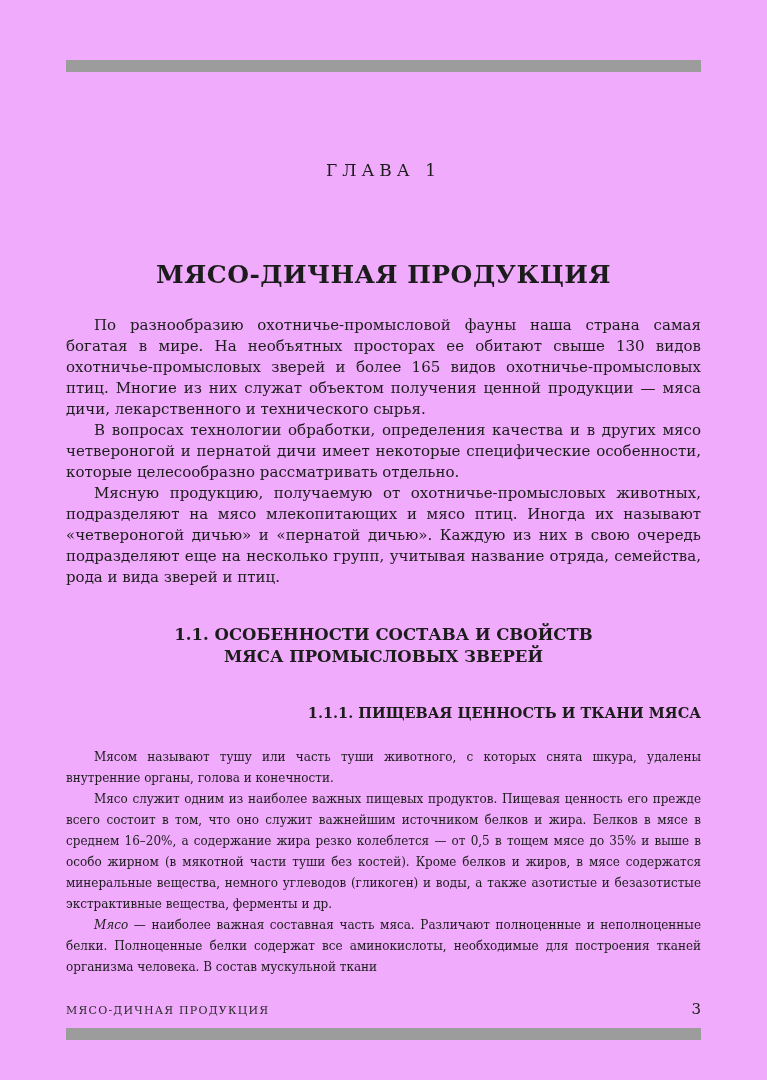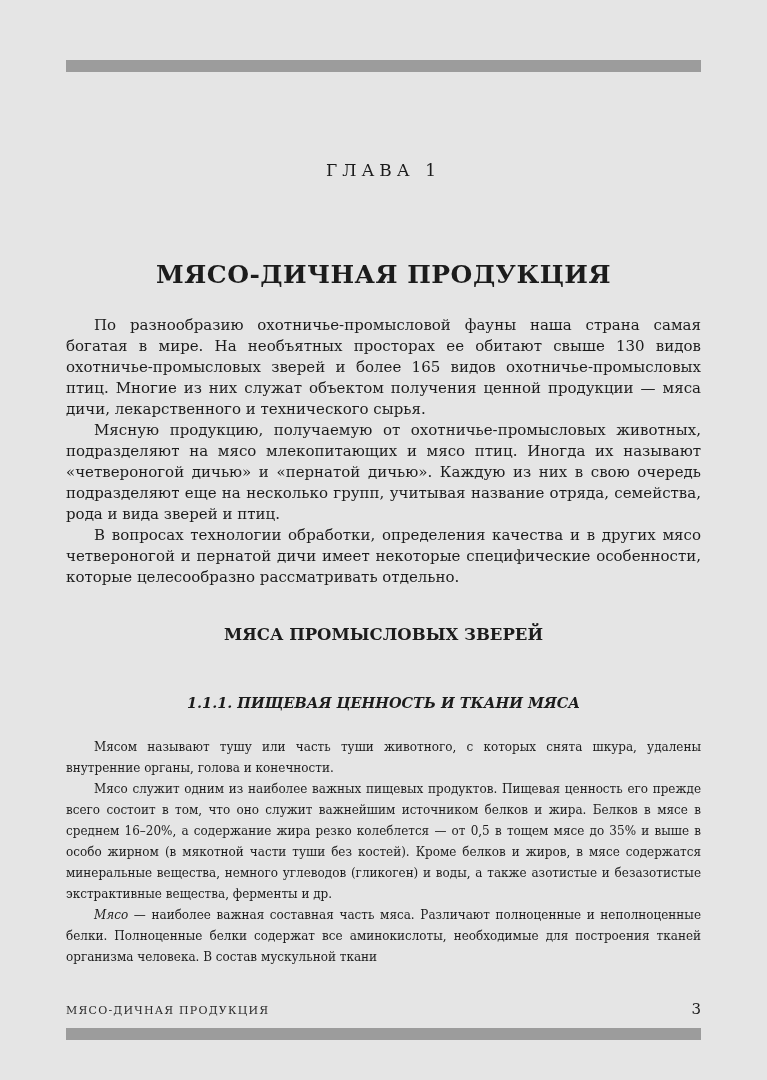--- a/index.html
+++ b/index.html
@@ -5,21 +5,21 @@
   html, body {
     margin: 0;
     padding: 0;
     background: #ffffff;
   }
   .page {
     position: relative;
     width: 767px;
     height: 1080px;
     margin: 0 auto;
-    background: #e5e5e5;
+    background: #f0abfc;
     color: #1c1c1c;
     font-family: "DejaVu Serif", "Liberation Serif", serif;
     overflow: hidden;
     box-sizing: border-box;
   }
   .rule {
     position: absolute;
     left: 66px;
     right: 66px;
     height: 12px;
@@ -60,25 +60,24 @@
     text-indent: 28px;
   }
   .section-heading {
     margin-top: 36px;
     text-align: center;
     font-weight: bold;
     font-size: 16.5px;
     line-height: 22px;
   }
   .subsection-heading {
-    margin-top: 48px;
-    text-align: center;
+    margin-top: 36px;
+    text-align: right;
     font-weight: bold;
     font-size: 14.5px;
-    font-style: italic;
   }
   .body-block-2 {
     margin-top: 26px;
     font-size: 12px;
     line-height: 21px;
     text-align: justify;
   }
   .term {
     font-style: italic;
   }
@@ -109,25 +108,26 @@
   <div class="rule rule-top"></div>
 
   <div class="content">
 
     <div class="chapter-label">ГЛАВА 1</div>
 
     <h1 class="page-title">МЯСО-ДИЧНАЯ ПРОДУКЦИЯ</h1>
 
     <div class="body-block">
       <p class="para">По разнообразию охотничье-промысловой фауны наша страна самая богатая в мире. На необъятных просторах ее обитают свыше 130 видов охотничье-промысловых зверей и более 165 видов охотничье-промысловых птиц. Многие из них служат объектом получения ценной продукции — мяса дичи, лекарственного и технического сырья.</p>
+      <p class="para">В вопросах технологии обработки, определения качества и в других мясо четвероногой и пернатой дичи имеет некоторые специфические особенности, которые целесообразно рассматривать отдельно.</p>
       <p class="para">Мясную продукцию, получаемую от охотничье-промысловых животных, подразделяют на мясо млекопитающих и мясо птиц. Иногда их называют «четвероногой дичью» и «пернатой дичью». Каждую из них в свою очередь подразделяют еще на несколько групп, учитывая название отряда, семейства, рода и вида зверей и птиц.</p>
-      <p class="para">В вопросах технологии обработки, определения качества и в других мясо четвероногой и пернатой дичи имеет некоторые специфические особенности, которые целесообразно рассматривать отдельно.</p>
     </div>
 
     <div class="section-heading">
+      <div>1.1. ОСОБЕННОСТИ СОСТАВА И СВОЙСТВ</div>
       <div>МЯСА ПРОМЫСЛОВЫХ ЗВЕРЕЙ</div>
     </div>
 
     <div class="subsection-heading">1.1.1. ПИЩЕВАЯ ЦЕННОСТЬ И ТКАНИ МЯСА</div>
 
     <div class="body-block-2">
       <p class="para">Мясом называют тушу или часть туши животного, с которых снята шкура, удалены внутренние органы, голова и конечности.</p>
       <p class="para">Мясо служит одним из наиболее важных пищевых продуктов. Пищевая ценность его прежде всего состоит в том, что оно служит важнейшим источником белков и жира. Белков в мясе в среднем 16–20%, а содержание жира резко колеблется — от 0,5 в тощем мясе до 35% и выше в особо жирном (в мякотной части туши без костей). Кроме белков и жиров, в мясе содержатся минеральные вещества, немного углеводов (гликоген) и воды, а также азотистые и безазотистые экстрактивные вещества, ферменты и др.</p>
       <p class="para"><span class="term">Мясо</span><span> — наиболее важная составная часть мяса. Различают полноценные и неполноценные белки. Полноценные белки содержат все аминокислоты, необходимые для построения тканей организма человека. В состав мускульной ткани</span></p>
     </div>

